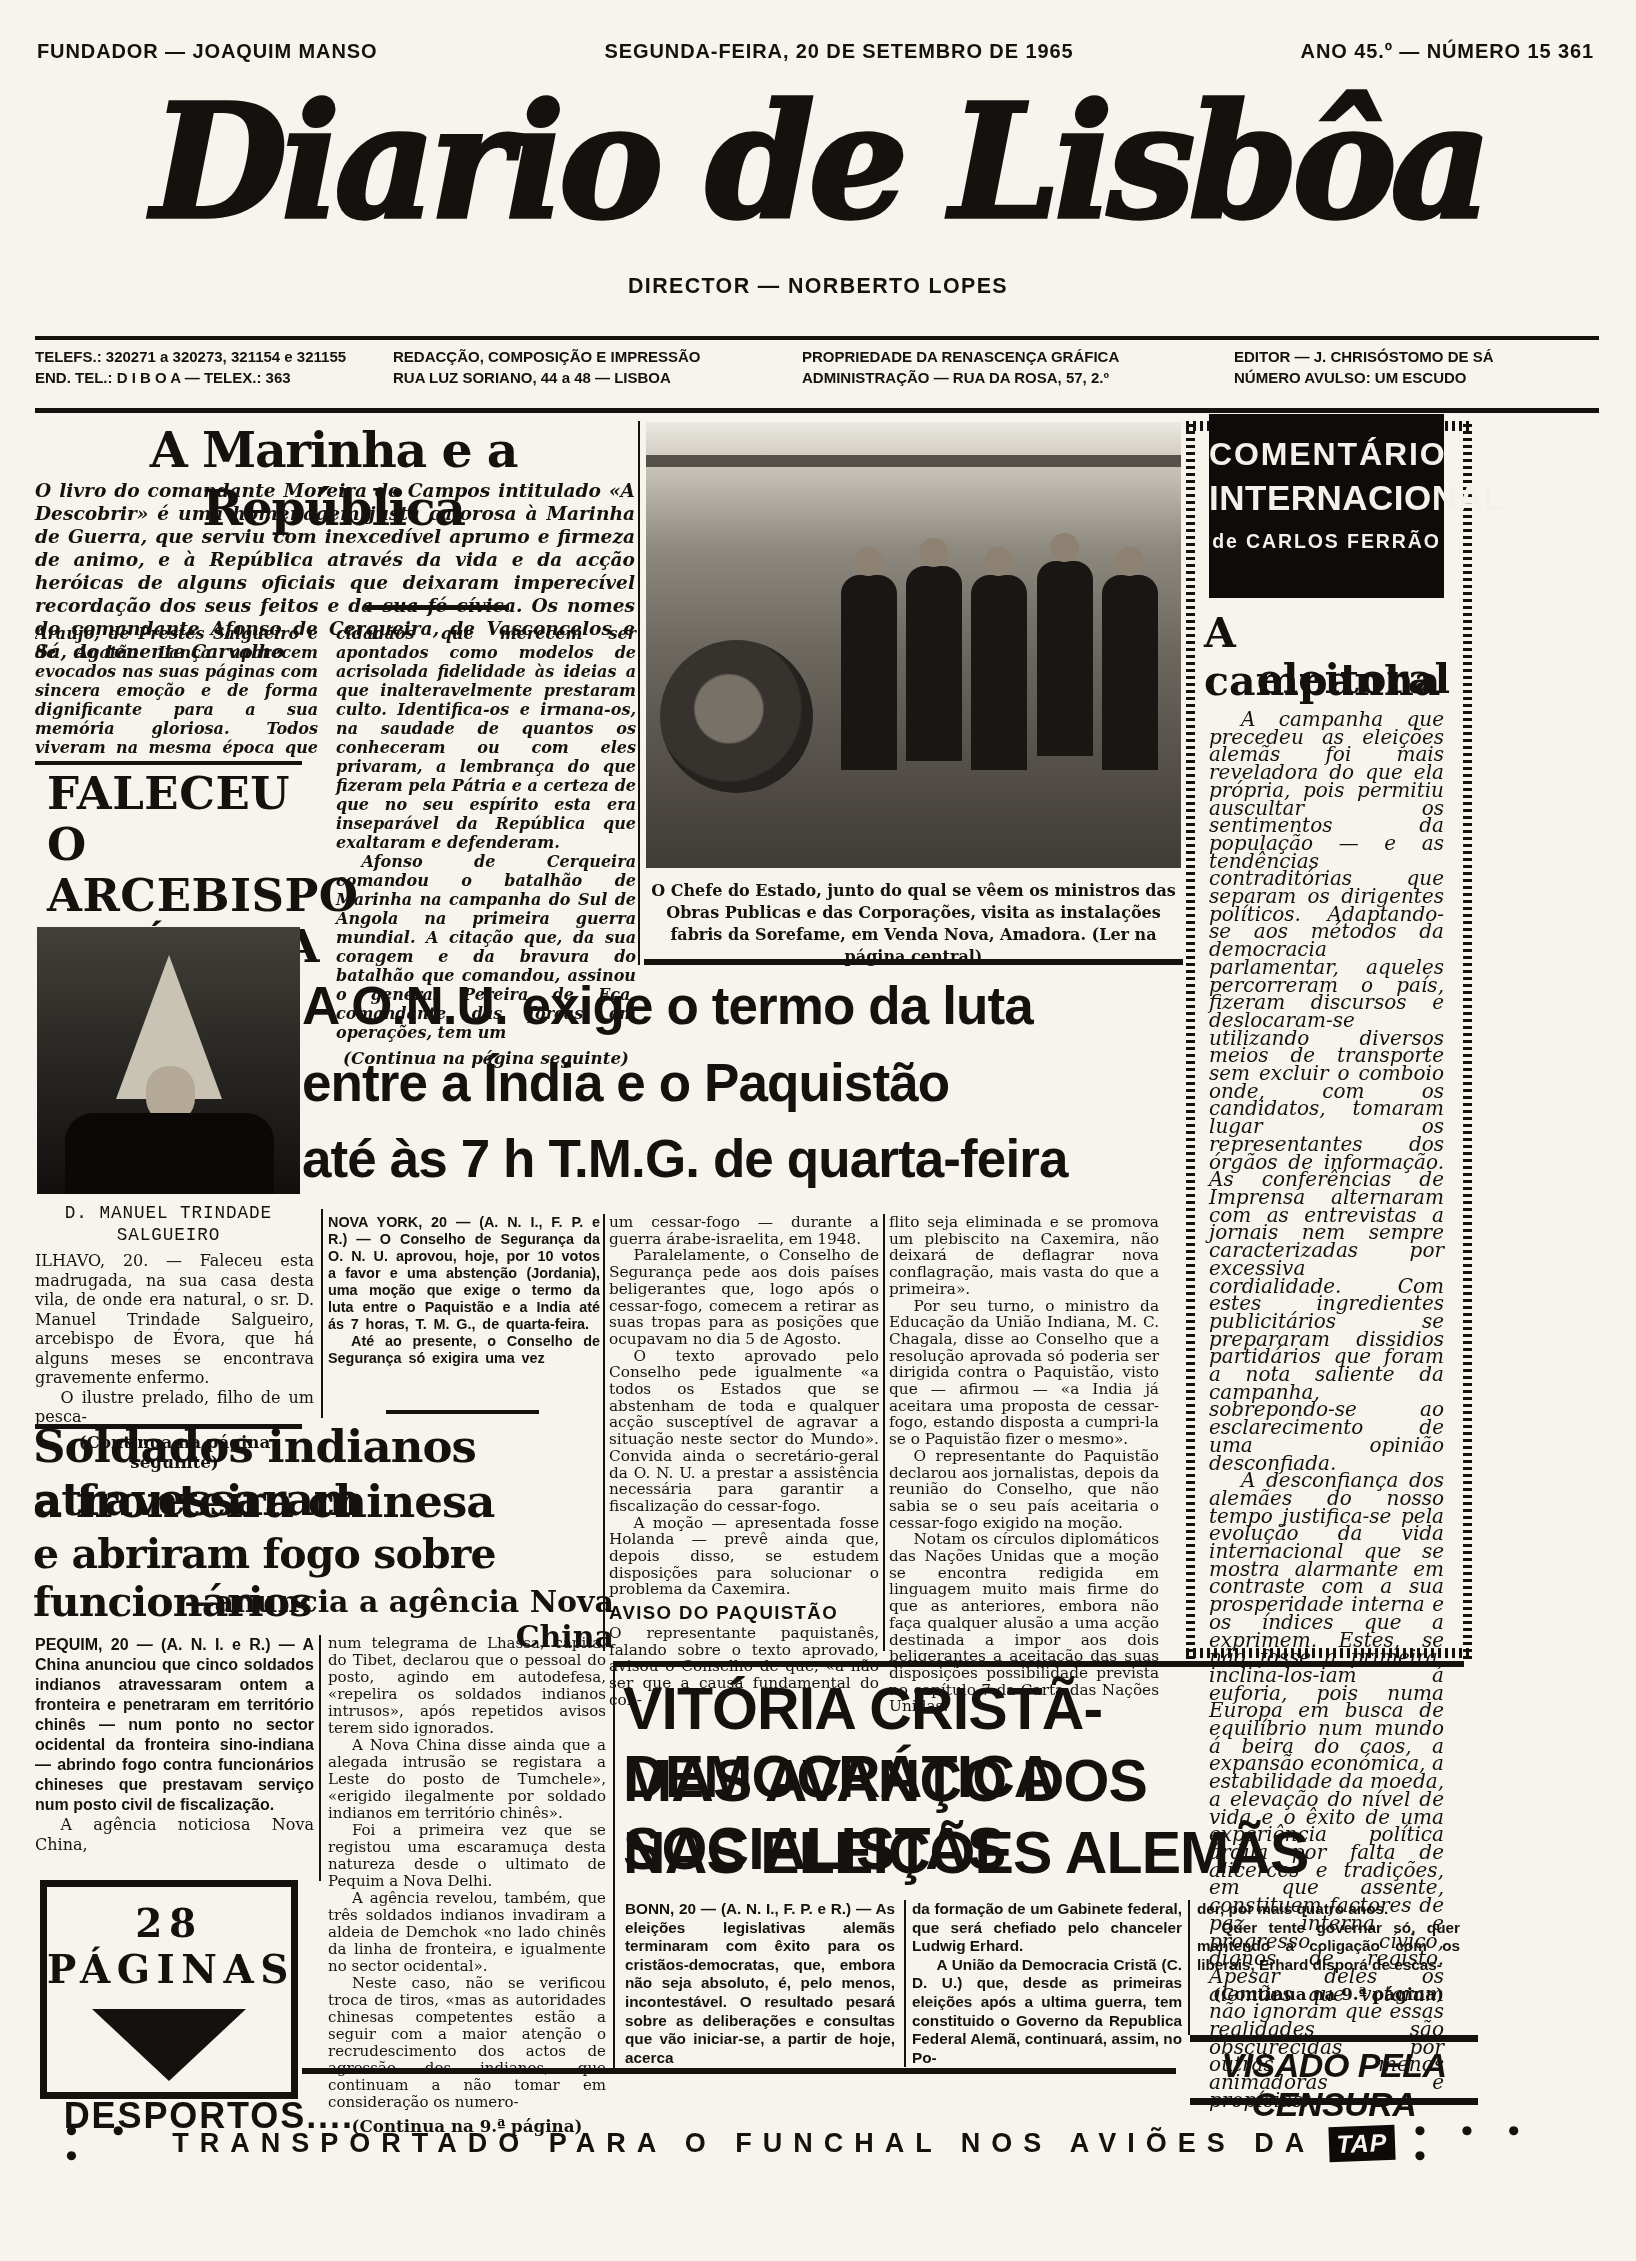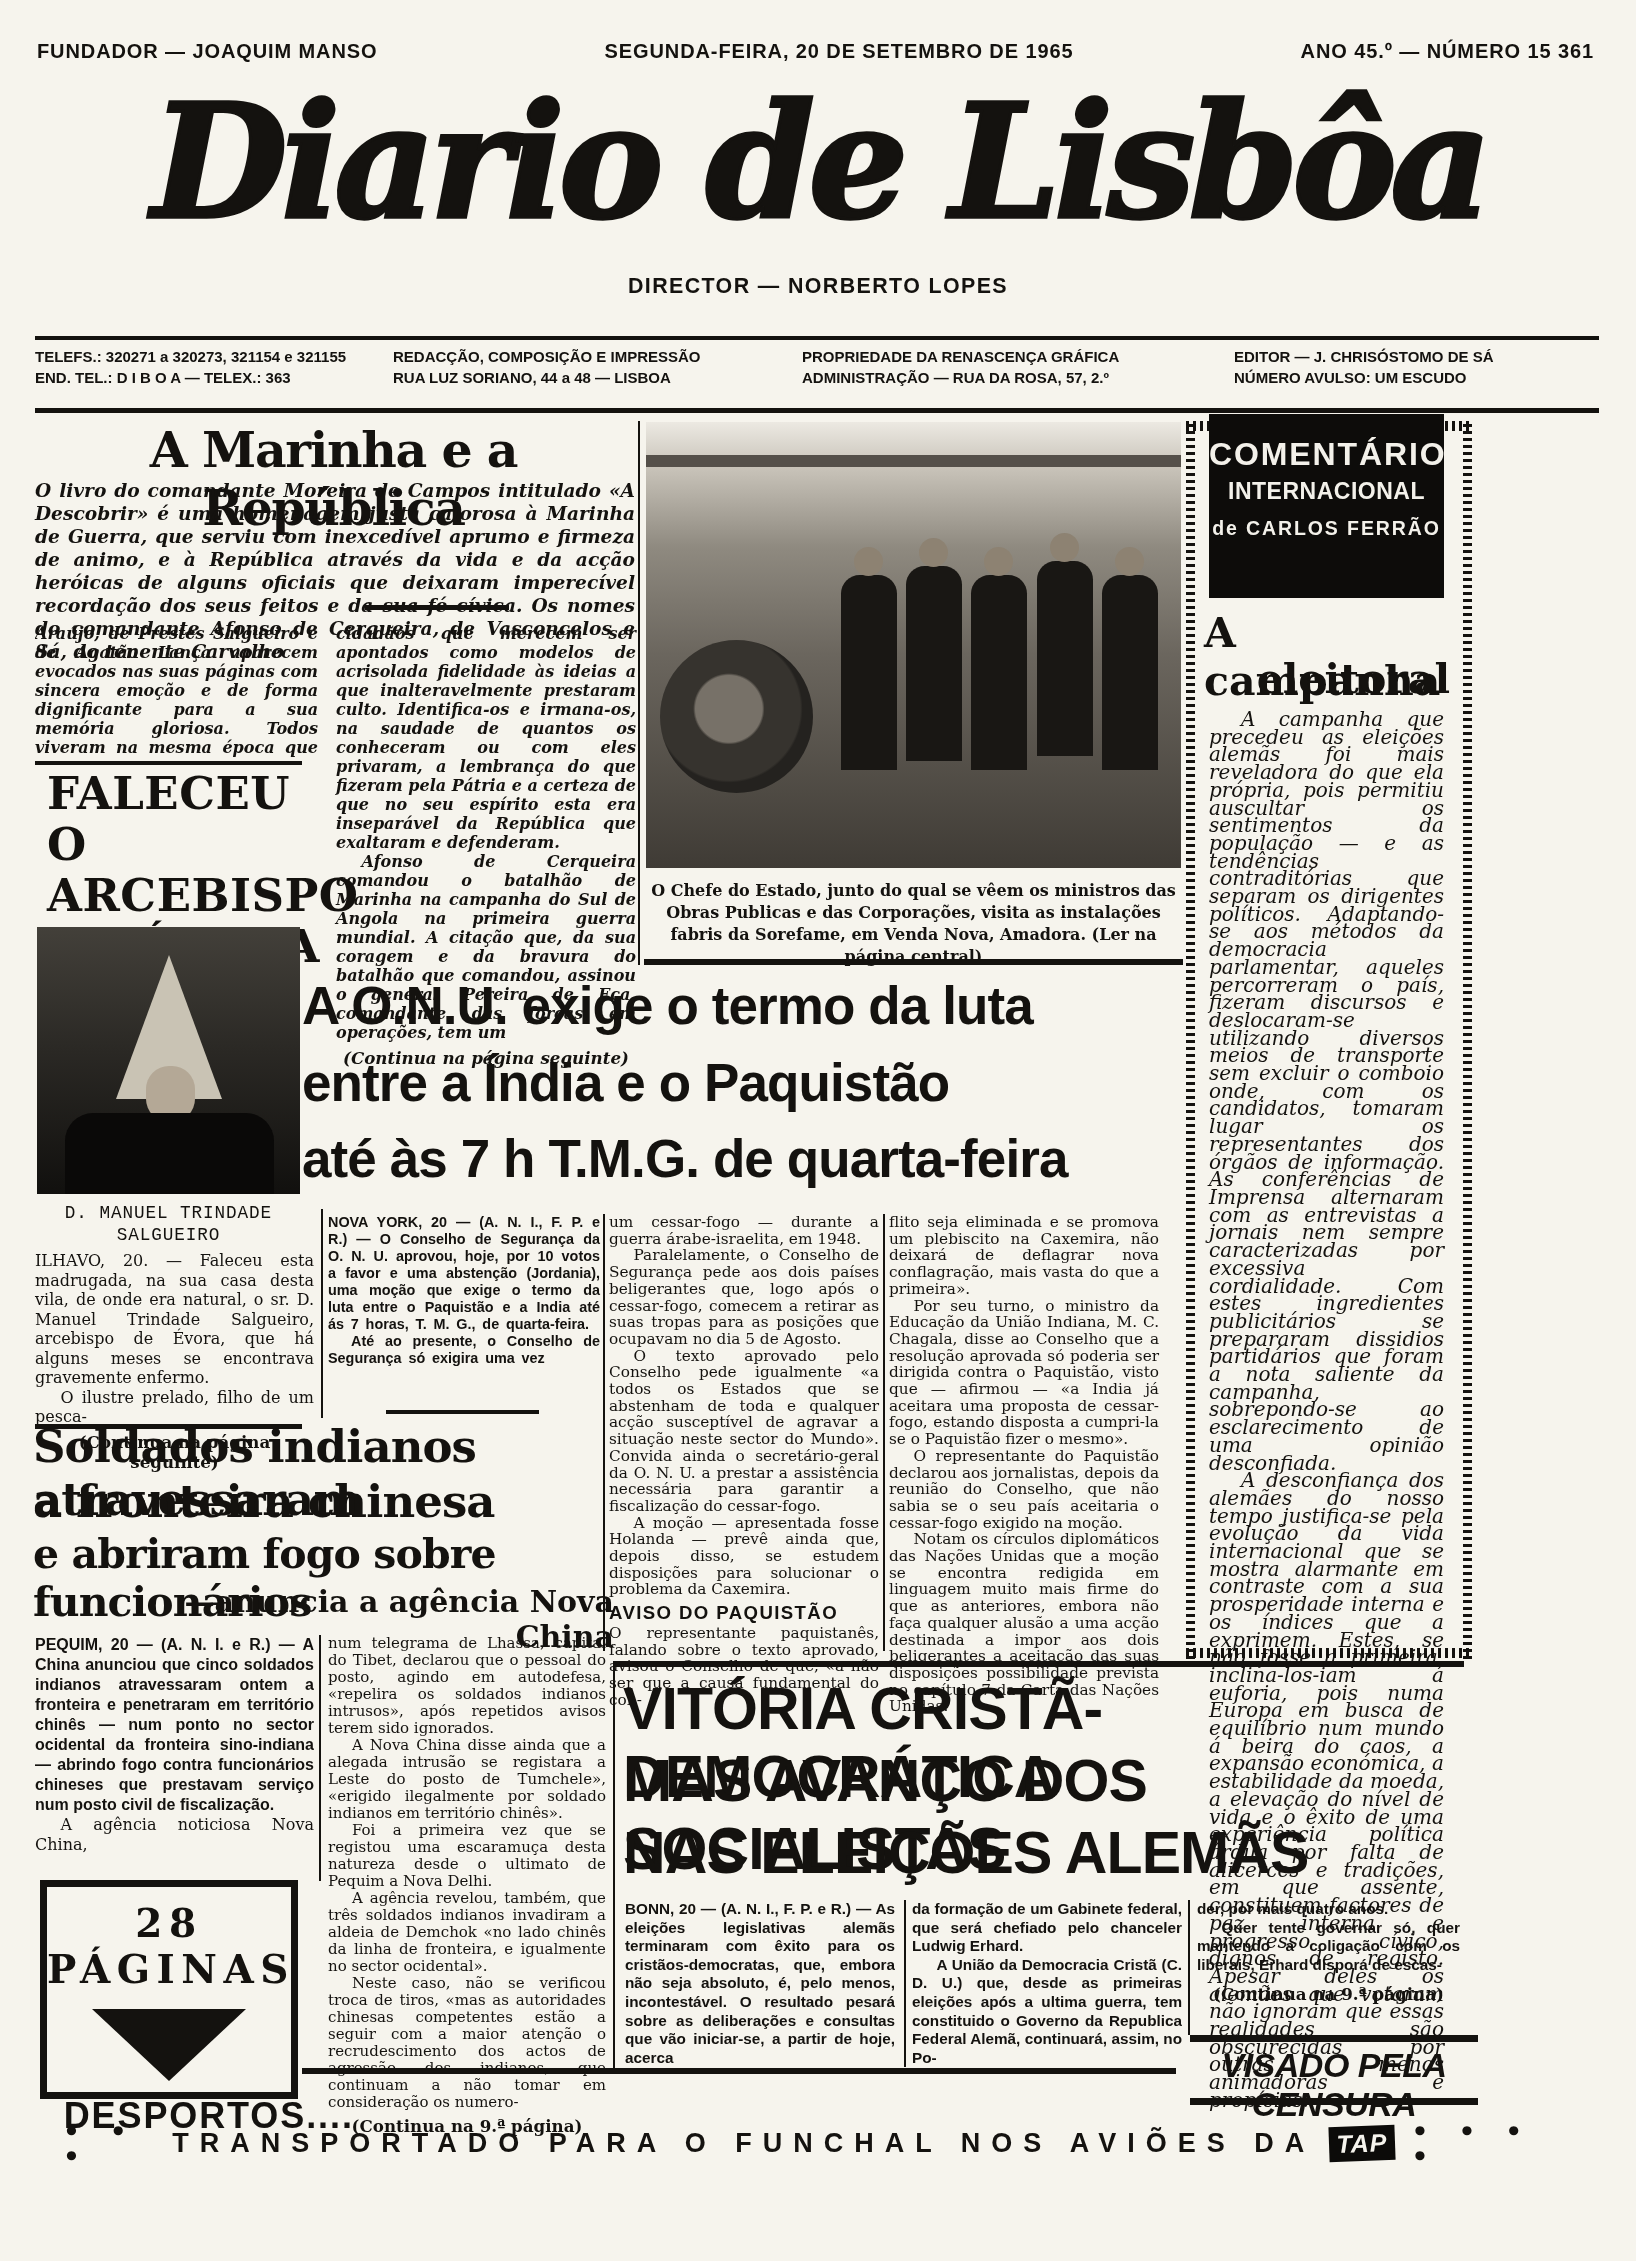--- a/index.html
+++ b/index.html
@@ -72,21 +72,21 @@
   .pagbox{top:1880px;left:40px;width:244px;height:205px;border:7.4px solid #14120f;background:#f6f4ed;}
   .pagbox .t28{margin-top:13px;text-align:center;font-size:39px;font-weight:bold;letter-spacing:6.5px;}
   .pagbox .tri{margin:16.7px auto 0;width:0;height:0;border-left:77px solid transparent;border-right:77px solid transparent;border-top:72px solid #14120f;}
   .pagbox .desp{margin-top:14px;margin-left:16.7px;font-size:36px;font-weight:bold;letter-spacing:1.9px;}
 
   
   .rail-stripe{background:repeating-linear-gradient(90deg,#14120f 0 3.3px,transparent 3.3px 7px);}
   .rail-stripe-v{background:repeating-linear-gradient(0deg,#14120f 0 3.3px,transparent 3.3px 7px);}
   .com-box{top:414px;left:1209px;width:235px;height:184px;background:#0d0c0a;color:#f3f1ea;text-align:center;}
   .com-box .l1{margin-top:22px;font-size:32px;font-weight:bold;letter-spacing:1.9px;}
-  .com-box .l2{margin-top:4.6px;font-size:23px;font-weight:bold;letter-spacing:0.5px;}
+  .com-box .l2{margin-top:4.6px;font-size:35px;font-weight:bold;letter-spacing:0.5px;}
   .com-box .l3{margin-top:12px;font-size:19.5px;font-weight:bold;letter-spacing:1.9px;}
   .com-h1{top:609px;left:1204px;width:246px;font-size:41px;font-weight:bold;}
   .com-h2{top:655px;left:1204px;width:246px;text-align:right;font-size:41px;font-weight:bold;}
   .com-body{top:711px;left:1209px;width:235px;font-size:20px;line-height:17.7px;font-style:italic;}
 
   
   .vit-l{left:623px;width:841px;font-size:59px;font-weight:bold;letter-spacing:-0.9px;}
   .bonn-c{top:1900px;width:270px;height:167px;overflow:hidden;font-size:15.3px;line-height:18.6px;font-weight:bold;}
 
   .visado{top:2046px;left:1190px;width:288px;text-align:center;font-size:34px;font-weight:bold;font-style:italic;letter-spacing:-0.5px;}

